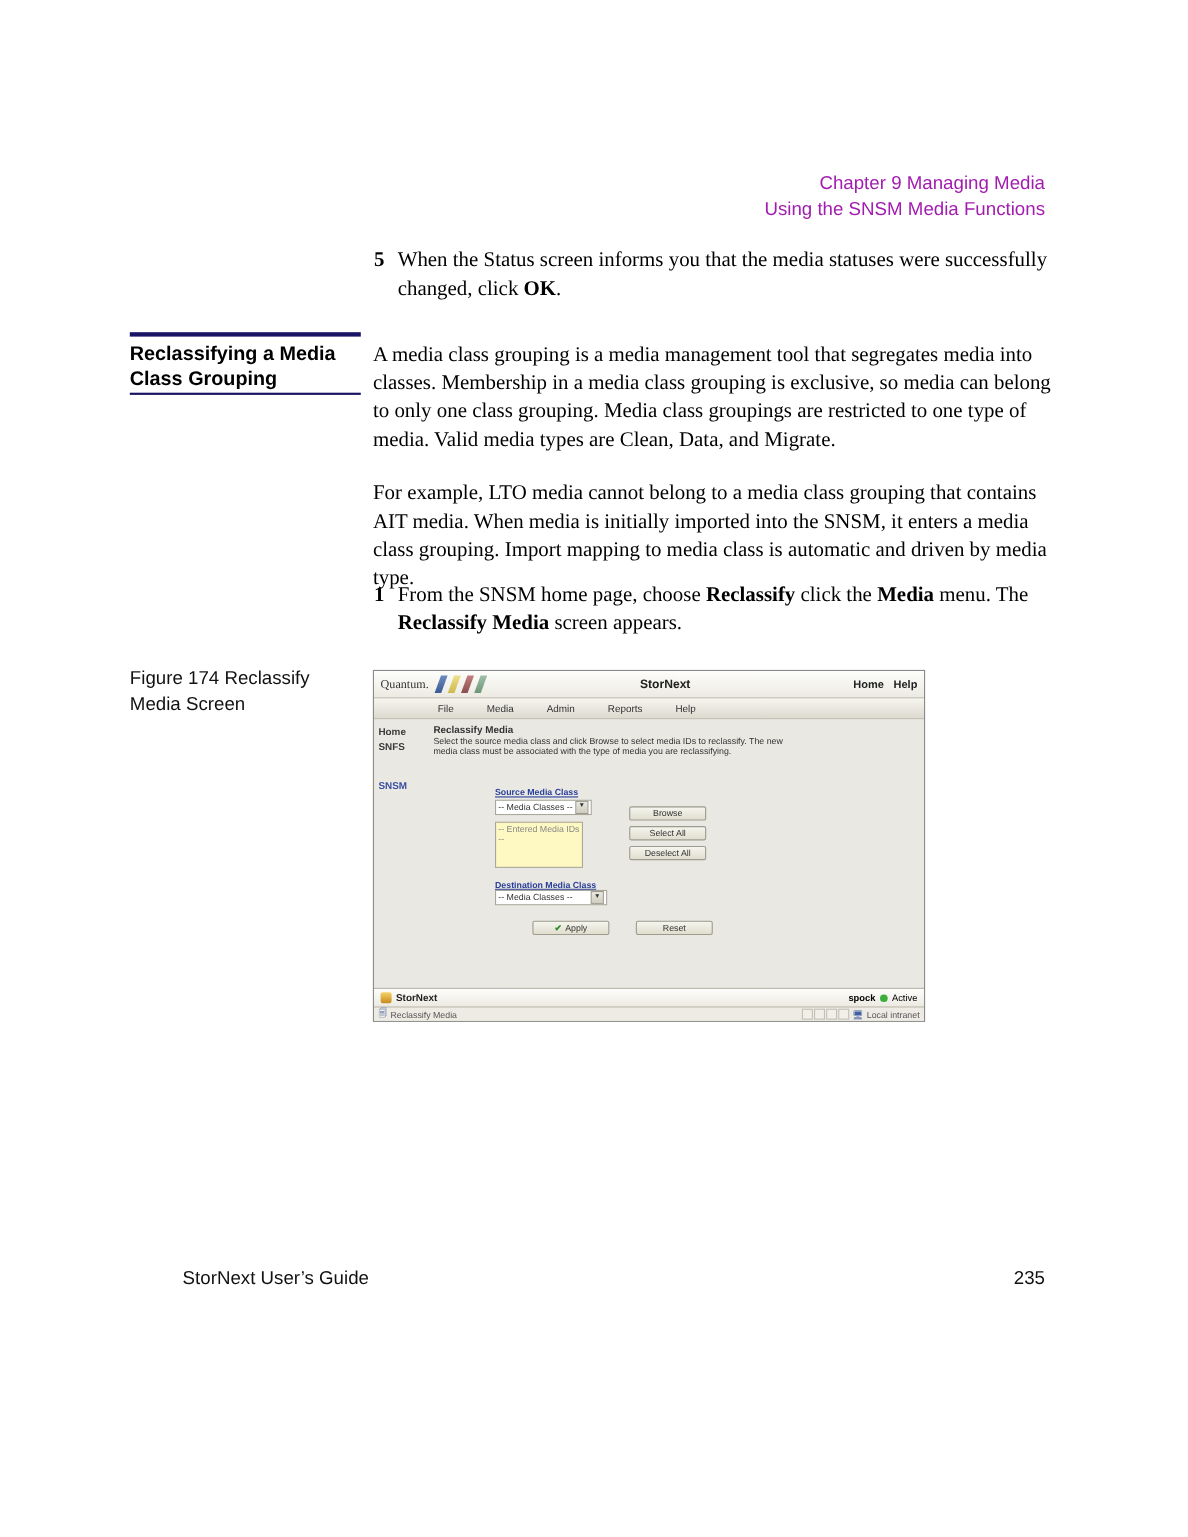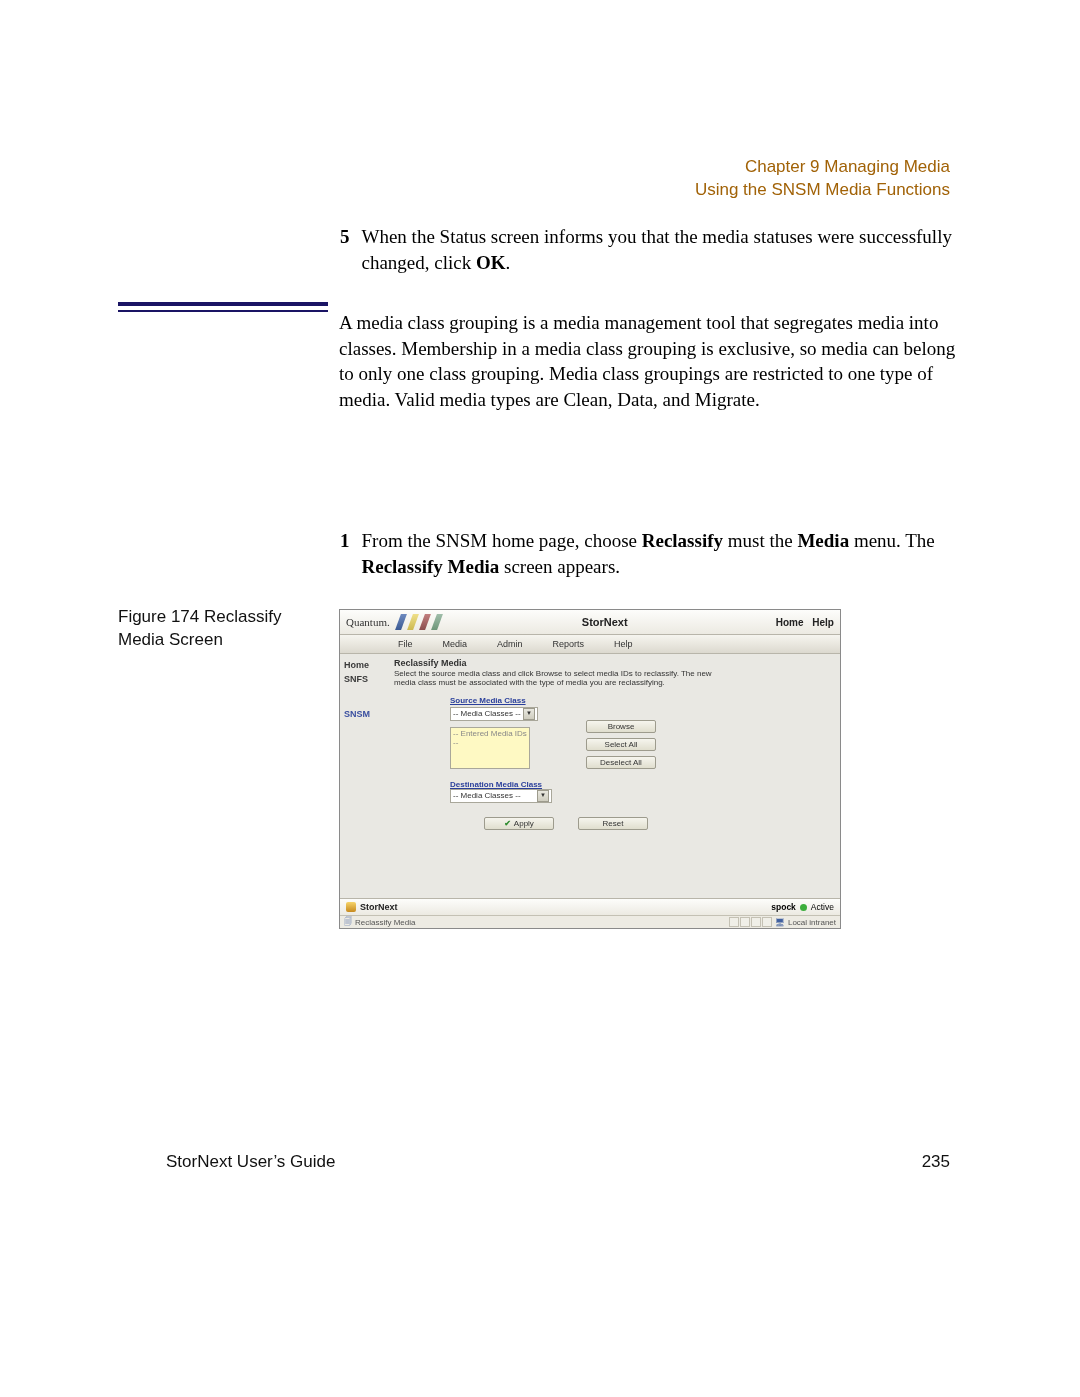--- a/index.html
+++ b/index.html
@@ -17,21 +17,21 @@
     box-sizing: border-box;
   }
   .header-block {
     position: absolute;
     top: 156px;
     right: 130px;
     text-align: right;
     font-family: Arial, Helvetica, sans-serif;
     font-size: 17px;
     line-height: 1.35;
-    color: #a16207;
+    color: #a21caf;
   }
   .step-block {
     position: absolute;
     left: 340px;
     right: 120px;
     display: flex;
     gap: 12px;
     font-size: 19px;
     line-height: 1.35;
   }
@@ -152,24 +152,24 @@
   .ss-sidebar .snsm { color: #3a4fa0; margin-top: 25px; }
   .ss-main {
     flex: 1;
     padding: 4px 6px 0 0;
     font-size: 8.5px;
     color: #333;
   }
   .ss-main-title { font-size: 9px; font-weight: bold; }
   .ss-main-desc { font-size: 8px; line-height: 1.1; margin-top: 2px; max-width: 320px; }
   .ss-form-block {
-    margin-top: 8px;
-    display: flex;
-    gap: 48px;
-    align-items: flex-end;
+    margin-top: 28px;
+    display: flex;
+    gap: 34px;
+    align-items: center;
     padding-left: 56px;
   }
   .ss-form-col {
     display: flex; flex-direction: column; gap: 2px;
   }
   .ss-link-label {
     font-size: 8px; color: #2a3f9b; text-decoration: underline;
     font-weight: bold;
   }
   .ss-select {
@@ -264,30 +264,35 @@
     <div class="step-num">5</div>
     <div class="step-text">
       <p>
         <span>When the Status screen informs you that the media statuses were successfully changed, click </span><span class="bold">OK</span><span>.</span>
       </p>
     </div>
   </div>
 
   <div class="section-heading-wrap">
     <div class="rule"></div>
+    <div class="heading-text">
+      <div>Reclassifying a Media</div>
+      <div>Class Grouping</div>
+    </div>
     <div class="rule thin"></div>
   </div>
 
   <div class="para" id="para-a">A media class grouping is a media management tool that segregates media into classes. Membership in a media class grouping is exclusive, so media can belong to only one class grouping. Media class groupings are restricted to one type of media. Valid media types are Clean, Data, and Migrate.</div>
+  <div class="para" id="para-b">For example, LTO media cannot belong to a media class grouping that contains AIT media. When media is initially imported into the SNSM, it enters a media class grouping. Import mapping to media class is automatic and driven by media type.</div>
 
   <div class="step-block" id="step1">
     <div class="step-num">1</div>
     <div class="step-text">
       <p>
-        <span>From the SNSM home page, choose </span><span class="bold">Reclassify</span><span> must the </span><span class="bold">Media</span><span> menu. The </span><span class="bold">Reclassify Media</span><span> screen appears.</span>
+        <span>From the SNSM home page, choose </span><span class="bold">Reclassify</span><span> click the </span><span class="bold">Media</span><span> menu. The </span><span class="bold">Reclassify Media</span><span> screen appears.</span>
       </p>
     </div>
   </div>
 
   <div class="figure-caption">Figure 174  Reclassify Media Screen</div>
 
   <div class="screenshot">
     <div class="ss-header">
       <div class="left">
         <span class="quantum">Quantum.</span>

